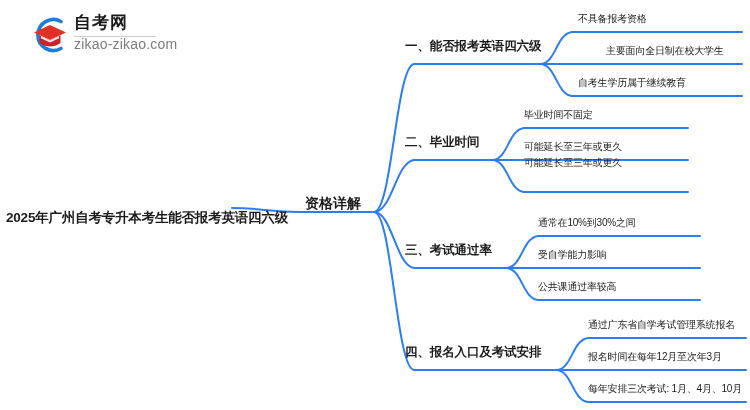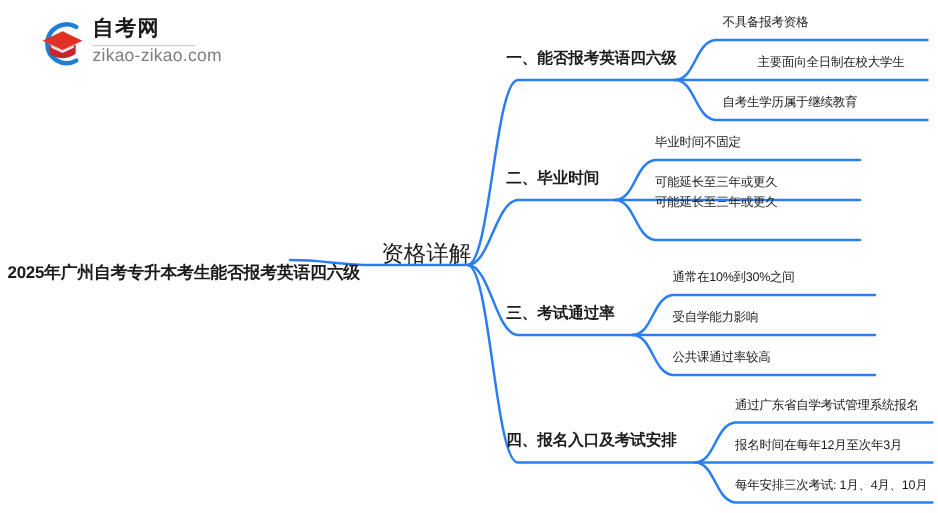--- a/index.html
+++ b/index.html
@@ -87,22 +87,22 @@
     white-space: nowrap;
     color: #1b1b1b;
   }
   .node-root {
     font-size: 13.5px;
     font-weight: bold;
     line-height: 18px;
     letter-spacing: -0.2px;
   }
   .node-center {
-    font-size: 18px;
-    font-weight: normal;
+    font-size: 14px;
+    font-weight: bold;
     line-height: 18px;
   }
   .node-branch {
     font-size: 12.5px;
     font-weight: bold;
     line-height: 17px;
     letter-spacing: -0.1px;
   }
   .node-leaf {
     font-size: 10px;

